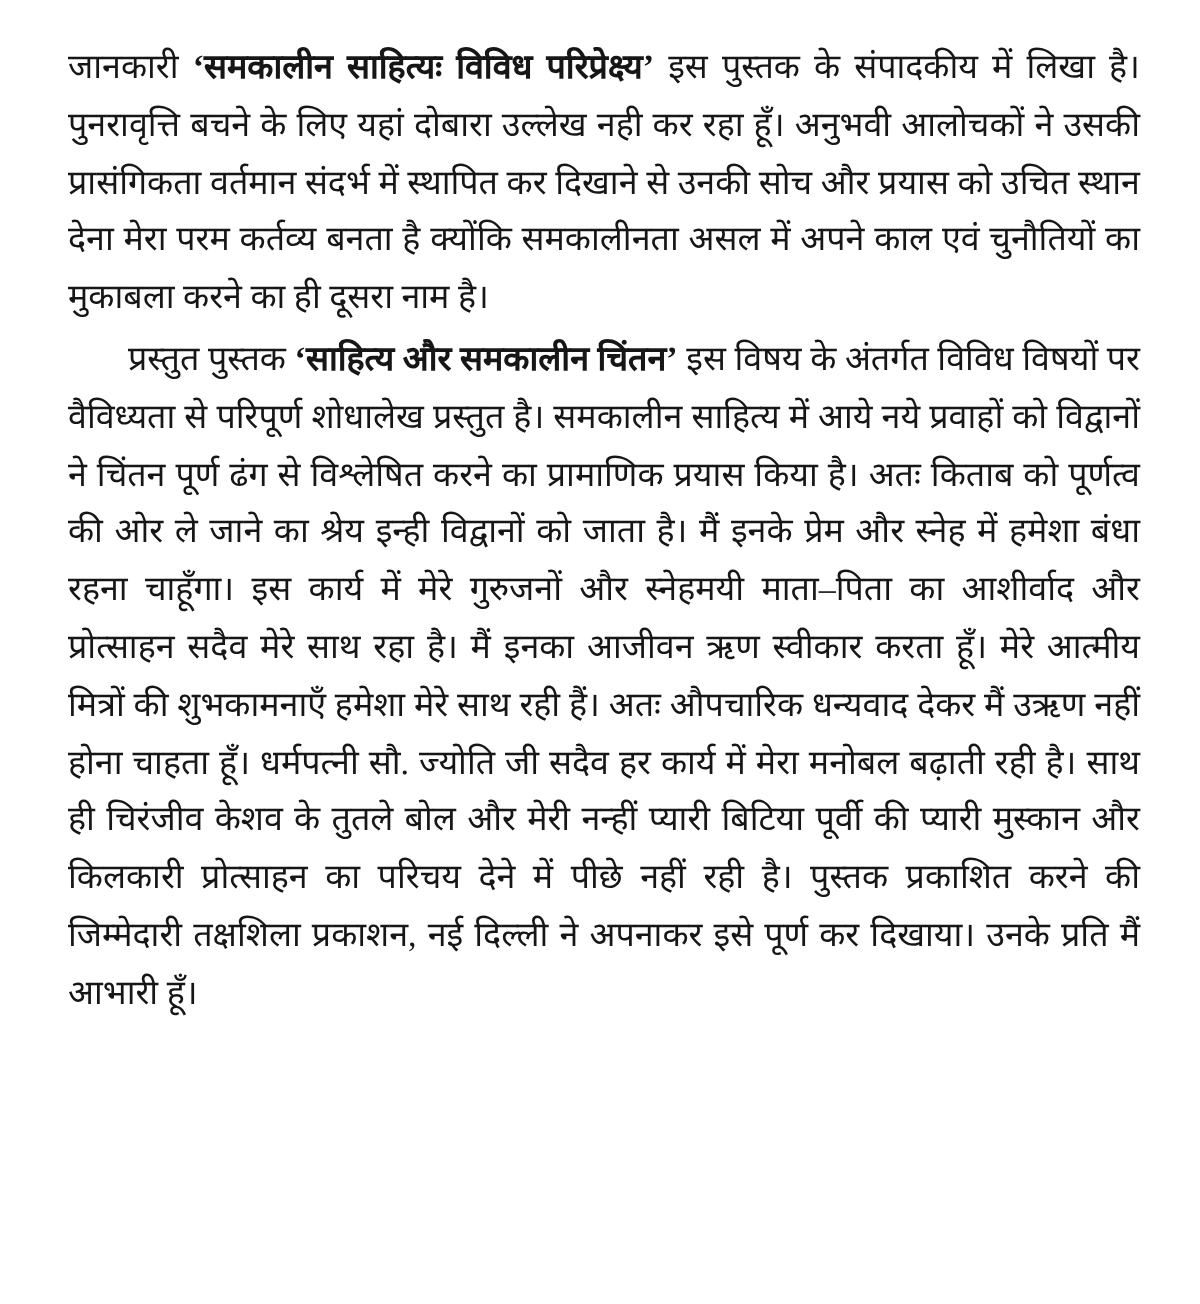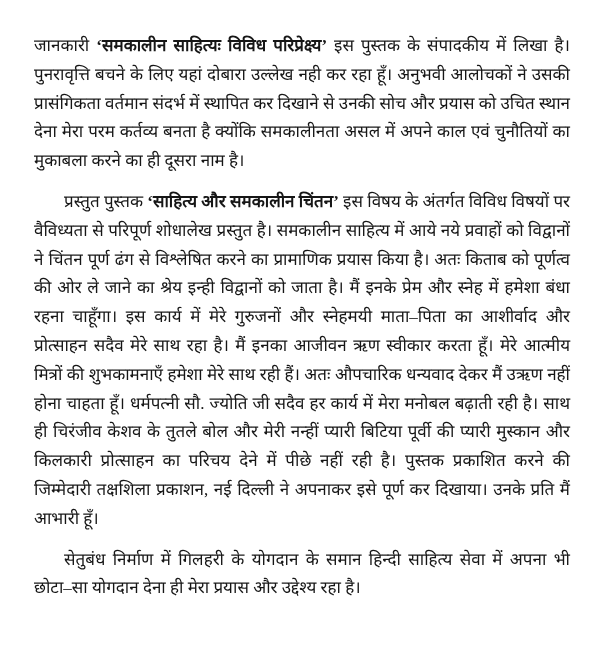--- a/index.html
+++ b/index.html
@@ -19,21 +19,21 @@
     height: 652px;
     padding: 20px 30px 18px 34px;
     background: #ffffff;
     color: #161616;
     font-family: "Liberation Serif", "DejaVu Serif", serif;
     font-size: 17px;
     line-height: 28.8px;
     text-align: justify;
   }
   .para {
-    margin: 12px 0 2px 0;
+    margin: 0 0 2px 0;
     padding: 0;
   }
   .para.indent {
     text-indent: 30px;
   }
   .para.no-indent {
     text-indent: 0;
   }
   .book-title {
     font-weight: bold;
@@ -41,15 +41,14 @@
 </style>
 </head>
 <body>
 
 <div class="page">
 
   <p class="para no-indent"><span>जानकारी </span><span class="book-title">‘समकालीन  साहित्यः विविध परिप्रेक्ष्य’</span><span> इस पुस्तक के संपादकीय में लिखा है। पुनरावृत्ति बचने के लिए यहां दोबारा उल्लेख नही कर रहा हूँ। अनुभवी आलोचकों ने उसकी प्रासंगिकता वर्तमान संदर्भ में स्थापित कर दिखाने से उनकी सोच और प्रयास को उचित स्थान देना मेरा परम कर्तव्य बनता है क्योंकि समकालीनता असल में अपने काल एवं चुनौतियों का मुकाबला करने का ही दूसरा नाम है।</span></p>
 
   <p class="para indent"><span>प्रस्तुत पुस्तक </span><span class="book-title">‘साहित्य और समकालीन चिंतन’</span><span> इस विषय के अंतर्गत विविध विषयों पर वैविध्यता से परिपूर्ण शोधालेख प्रस्तुत है। समकालीन साहित्य में आये नये प्रवाहों को विद्वानों ने चिंतन पूर्ण ढंग से विश्लेषित करने का प्रामाणिक प्रयास किया है। अतः किताब को पूर्णत्व की ओर ले जाने का श्रेय इन्ही विद्वानों को जाता है। मैं इनके प्रेम और स्नेह में हमेशा बंधा रहना चाहूँगा। इस कार्य में मेरे गुरुजनों और स्नेहमयी माता–पिता का आशीर्वाद और प्रोत्साहन सदैव मेरे साथ रहा है। मैं इनका आजीवन ऋण स्वीकार करता हूँ। मेरे आत्मीय मित्रों की शुभकामनाएँ हमेशा मेरे साथ रही हैं। अतः औपचारिक धन्यवाद देकर मैं उऋण नहीं होना चाहता हूँ। धर्मपत्नी सौ. ज्योति जी सदैव हर कार्य में मेरा मनोबल बढ़ाती रही है। साथ ही चिरंजीव केशव के तुतले बोल और मेरी नन्हीं प्यारी बिटिया पूर्वी की प्यारी मुस्कान और किलकारी प्रोत्साहन का परिचय देने में पीछे नहीं रही है। पुस्तक प्रकाशित करने की जिम्मेदारी तक्षशिला प्रकाशन, नई दिल्ली ने अपनाकर इसे पूर्ण कर दिखाया। उनके प्रति मैं आभारी हूँ।</span></p>
 
-  <p class="para indent"><span>सेतुबंध निर्माण में गिलहरी के योगदान के समान हिन्दी साहित्य सेवा में अपना भी छोटा–सा योगदान देना ही मेरा प्रयास और उद्देश्य रहा है।</span></p>
 
 </div>
 
 </body></html>

